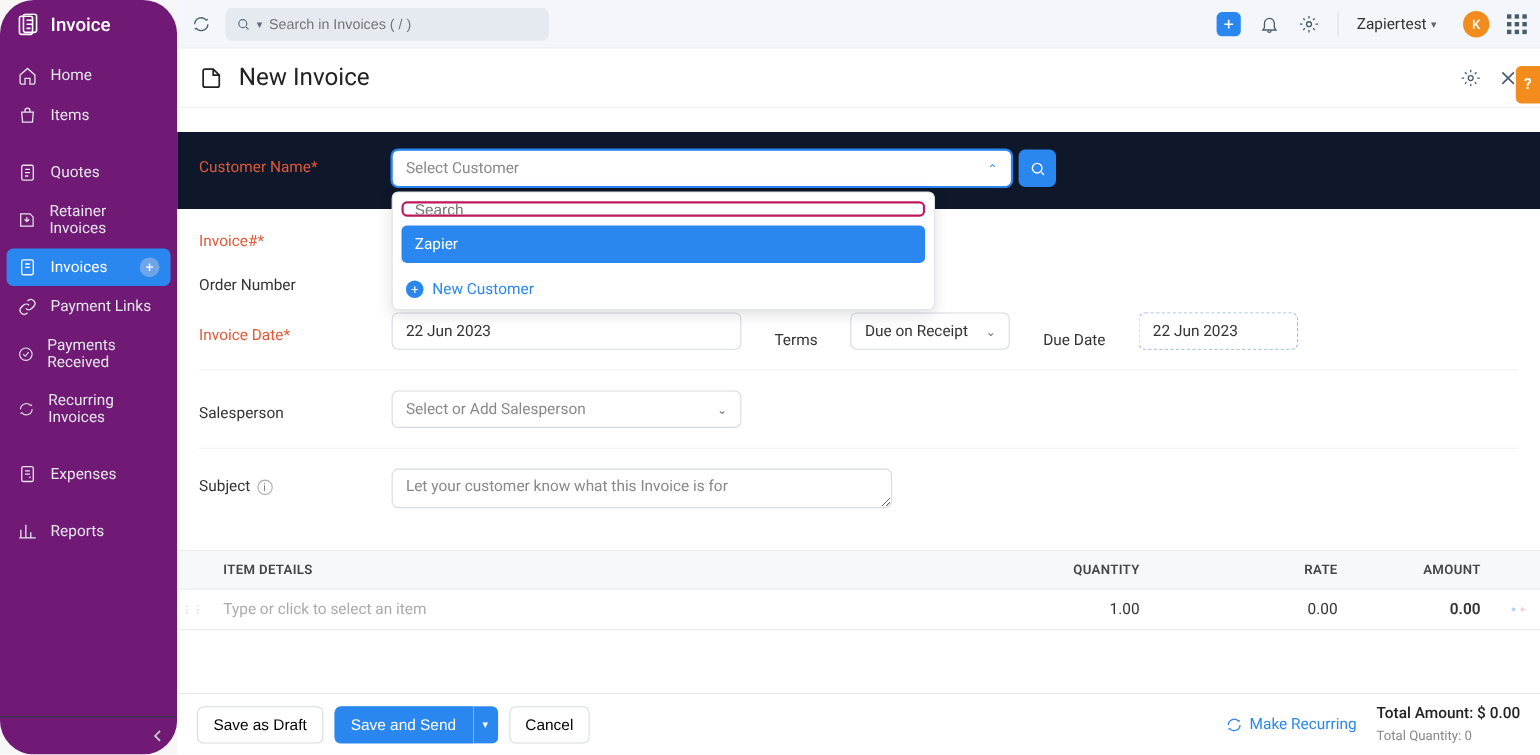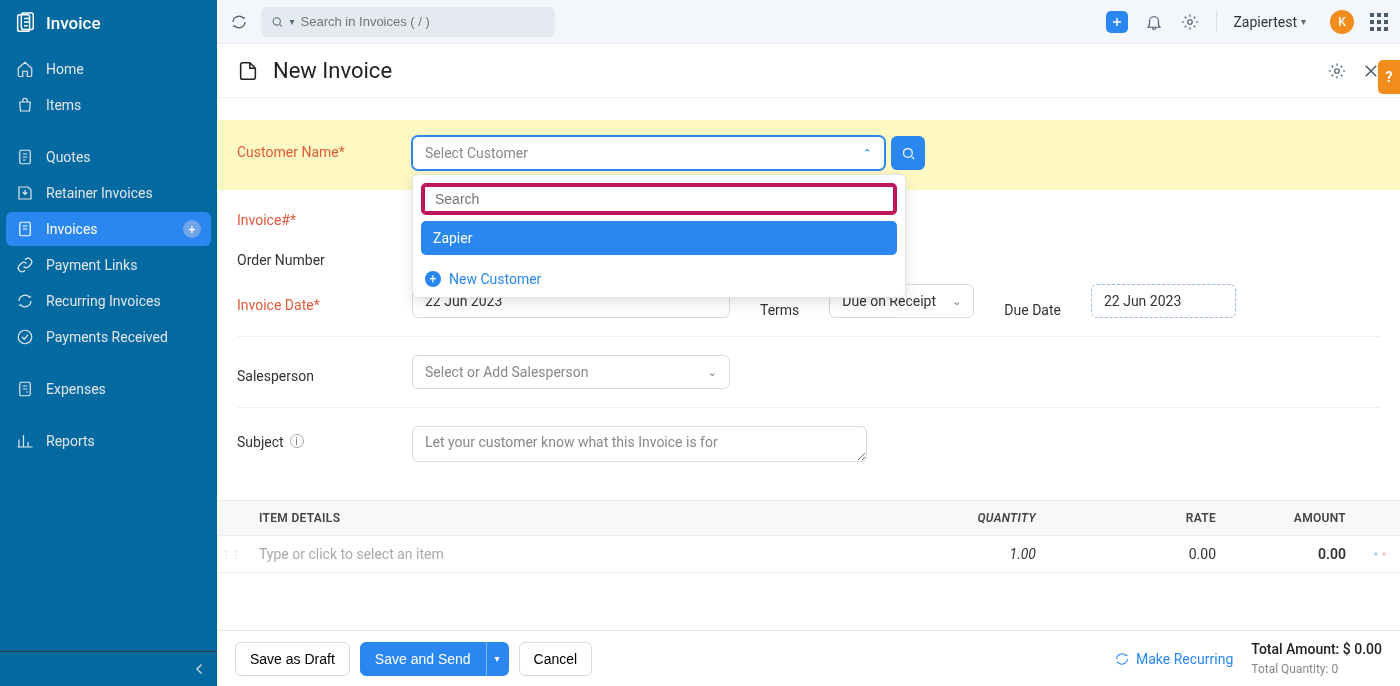--- a/index.html
+++ b/index.html
@@ -1,20 +1,20 @@
 <!DOCTYPE html>
 <html><head>
 <meta charset="utf-8">
 <style>
   * { box-sizing: border-box; margin: 0; padding: 0; }
   body { font-family: -apple-system, BlinkMacSystemFont, "Segoe UI", Roboto, Arial, sans-serif; font-size: 14px; color: #333; width: 1400px; height: 686px; overflow: hidden; background: #f7f7f7; }
   .app { display: flex; height: 686px; }
   
   
-  .sidebar { width: 217px; background: #0369a1; color: #c9d1d9; display: flex; flex-direction: column; position: relative; }
+  .sidebar { width: 161px; background: #701a75; color: #c9d1d9; display: flex; flex-direction: column; position: relative; border-radius: 31px; }
   .sidebar-header { display: flex; align-items: center; gap: 10px; padding: 12px 14px; font-size: 17px; font-weight: 500; color: #fff; }
   .sidebar-header svg { width: 22px; height: 22px; }
   .nav { padding: 6px 6px; display: flex; flex-direction: column; gap: 2px; }
   .nav-spacer { height: 14px; }
   .nav-item { display: flex; align-items: center; gap: 12px; padding: 8px 10px; border-radius: 6px; cursor: pointer; color: #e4e6ea; font-size: 14px; }
   .nav-item svg { width: 18px; height: 18px; stroke: #e4e6ea; fill: none; stroke-width: 1.6; }
   .nav-item.active { background: #2a87f0; color: #fff; }
   .nav-item.active svg { stroke: #fff; }
   .nav-item .plus-badge { margin-left: auto; width: 18px; height: 18px; border-radius: 50%; background: #6ea6e9; display: flex; align-items: center; justify-content: center; color: #fff; font-size: 13px; }
   .sidebar-footer { margin-top: auto; border-top: 1px solid #2c3542; padding: 8px; display: flex; justify-content: flex-end; }
@@ -42,61 +42,61 @@
   .page-header { display: flex; align-items: center; padding: 14px 20px; gap: 14px; border-bottom: 1px solid #eef0f3; }
   .page-header svg.doc { width: 22px; height: 24px; stroke: #222; fill: none; stroke-width: 1.7; }
   .page-title { font-size: 22px; font-weight: 400; color: #222; }
   .page-header-right { margin-left: auto; display: flex; align-items: center; gap: 16px; }
   .page-header-right svg { width: 18px; height: 18px; stroke: #4b5b6b; cursor: pointer; }
   .close-x { width: 18px; height: 18px; stroke: #333; cursor: pointer; }
   .help-tab { position: absolute; right: 0; top: 60px; background: #f28c1c; color: #fff; width: 22px; height: 34px; border-radius: 5px 0 0 5px; display:flex; align-items:center; justify-content:center; font-weight: bold; cursor: pointer; }
 
   
   .form-body { flex: 1; overflow: auto; padding: 22px 0 0 0; }
-  .section-grey { background: #fef9c3; padding: 8px 0 12px 0; }
+  .section-grey { background: #0f172a; padding: 8px 0 12px 0; }
   .form-row { display: flex; align-items: flex-start; padding: 8px 20px; }
   .form-label { width: 175px; padding-top: 8px; font-size: 14px; }
   .required { color: #e05a3a; }
   .form-control { position: relative; }
   
   .select-box, .input-box { height: 34px; border: 1px solid #d6dbe0; border-radius: 6px; background: #fff; display: flex; align-items: center; padding: 0 12px; font-size: 14px; }
   .select-box { cursor: pointer; justify-content: space-between; }
   .select-box .placeholder { color: #888; }
   .select-box.open { border-color: #2a87f0; box-shadow: 0 0 0 1px #2a87f0; }
   .chevron { font-size: 11px; color: #777; }
   .search-btn-blue { width: 34px; height: 34px; border-radius: 6px; background: #2a87f0; display:flex; align-items:center; justify-content:center; margin-left: 6px; cursor: pointer; }
   .search-btn-blue svg { width: 15px; height: 15px; stroke: #fff; fill:none; stroke-width:2;}
 
   
   .dropdown-panel { position: absolute; top: 38px; left: 0; width: 494px; background: #fff; border: 1px solid #e0e4e8; border-radius: 6px; box-shadow: 0 4px 14px rgba(0,0,0,0.12); padding: 8px; z-index: 20; }
-  .dropdown-panel input { width: 100%; height: 32px; border: 4px solid #be185d; border-radius: 5px; padding: 0 10px; outline: none; font-size: 14px; }
+  .dropdown-panel input { width: 100%; height: 14px; border: 2px solid #be185d; border-radius: 5px; padding: 0 10px; outline: none; font-size: 14px; }
   .dropdown-option { margin-top: 6px; padding: 9px 12px; border-radius: 5px; cursor: pointer; font-size: 14px; }
   .dropdown-option.highlighted { background: #2a87f0; color: #fff; }
   .dropdown-newcust { margin-top: 8px; padding: 8px 4px 2px 4px; display:flex; align-items:center; gap:8px; color: #2a87f0; cursor: pointer; font-size: 14px; }
   .dropdown-newcust .circle-plus { width: 16px; height: 16px; border-radius: 50%; background: #2a87f0; color:#fff; display:flex; align-items:center; justify-content:center; font-size:12px; }
 
-  .w-490 { width: 473px; align-items: center; }
+  .w-490 { width: 564px; align-items: center; }
   .w-318 { width: 318px; }
   .w-145 { width: 145px; }
   .dashed-box { border: 1px dashed #9bb7d9; border-radius: 6px; }
   
   .row-inline { display: flex; align-items: flex-end; gap: 30px; }
   
   hr.divider { border: none; border-top: 1px solid #eef0f3; margin: 10px 20px; }
   
   .info-icon { width:14px; height:14px; border:1px solid #aaa; border-radius:50%; display:inline-flex; align-items:center; justify-content:center; font-size:10px; color:#777; margin-left:6px; cursor:pointer;}
   textarea.subject { width: 455px; height: 36px; border:1px solid #d6dbe0; border-radius:6px; padding: 7px 12px; font-size:14px; font-family:inherit; resize: both; }
   textarea.subject::placeholder { color:#888; }
 
   
   .item-table { margin-top: 30px; border-top:1px solid #eaecef; }
   .item-table .thead { display:flex; background:#f7f8f9; border-bottom:1px solid #eaecef; font-size:12px; letter-spacing:0.3px; color:#444; font-weight:600; }
   .item-table .thead > div, .item-table .trow > div { padding: 10px 14px; }
   .col-item { flex: 1; }
-  .col-qty { width: 180px; text-align: right; font-style: italic; }
+  .col-qty { width: 180px; text-align: right; }
   .col-rate { width: 180px; text-align: right; }
   .col-amt { width: 130px; text-align: right; }
   .item-table .trow { display:flex; border-bottom:1px solid #eaecef; font-size:14px; }
   .item-table .trow .placeholder { color:#aaa; }
   .drag-handle { color:#ccc; width:18px; display:flex; align-items:center; justify-content:center; cursor:grab; font-size:10px;}
   
   
   .footer-bar { height: 56px; border-top:1px solid #e4e8ec; background:#fff; display:flex; align-items:center; padding: 0 18px; position: relative; }
   .btn { height: 34px; padding: 0 14px; border-radius: 6px; border:1px solid #d6dbe0; background:#fff; font-size:14px; cursor:pointer; display:flex; align-items:center; }
   .btn-primary { background:#2a87f0; border-color:#2a87f0; color:#fff; }
@@ -164,31 +164,31 @@
       </div>
       <div class="nav-item">
         <svg viewBox="0 0 24 24">
             <path d="M10 14a5 5 0 0 0 7 0l3-3a5 5 0 0 0-7-7l-1 1"></path>
             <path d="M14 10a5 5 0 0 0-7 0l-3 3a5 5 0 0 0 7 7l1-1"></path>
           </svg>
         <span>Payment Links</span>
       </div>
       <div class="nav-item">
         <svg viewBox="0 0 24 24">
+            <circle cx="12" cy="12" r="9"></circle>
+            <path d="M8 12l3 3 5-6"></path>
+          </svg>
+        <span>Payments Received</span>
+      </div>
+      <div class="nav-item">
+        <svg viewBox="0 0 24 24">
             <path d="M4 12a8 8 0 0 1 14-5l2-1"></path>
             <path d="M20 12a8 8 0 0 1-14 5l-2 1"></path>
           </svg>
         <span>Recurring Invoices</span>
-      </div>
-      <div class="nav-item">
-        <svg viewBox="0 0 24 24">
-            <circle cx="12" cy="12" r="9"></circle>
-            <path d="M8 12l3 3 5-6"></path>
-          </svg>
-        <span>Payments Received</span>
       </div>
       <div class="nav-spacer"></div>
       <div class="nav-item">
         <svg viewBox="0 0 24 24">
             <rect x="5" y="3" width="14" height="18" rx="2"></rect>
             <path d="M9 8h6M9 12h6M14 16h2"></path>
           </svg>
         <span>Expenses</span>
       </div>
       <div class="nav-spacer"></div>
@@ -337,21 +337,21 @@
         <div class="form-label">Salesperson</div>
         <div class="select-box w-318">
           <span class="placeholder">Select or Add Salesperson</span>
           <span class="chevron">⌄</span>
         </div>
       </div>
 
       <hr class="divider">
 
       <div class="form-row" style="align-items:flex-start;">
-        <div class="form-label" style="display:flex;align-items:flex-start;">
+        <div class="form-label" style="display:flex;align-items:flex-end;">
           <span>Subject</span>
           <span class="info-icon">i</span>
         </div>
         <textarea class="subject" placeholder="Let your customer know what this Invoice is for" style=""></textarea>
       </div>
 
       <div class="item-table">
         <div class="thead">
           <div class="drag-handle"></div>
           <div class="col-item">ITEM DETAILS</div>

